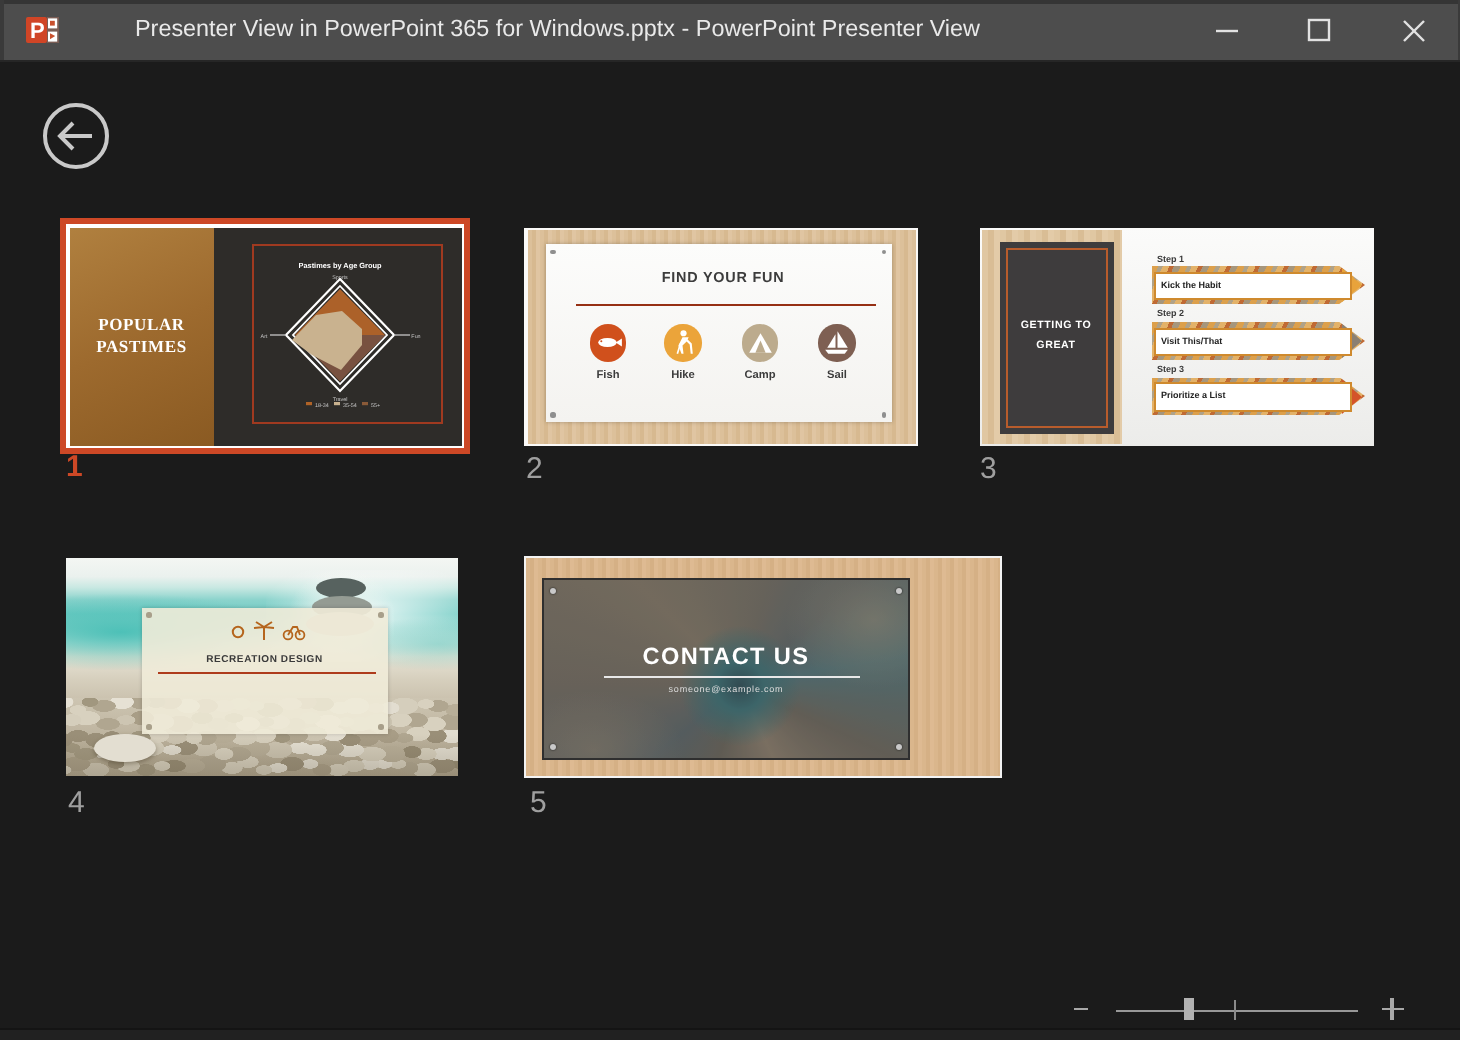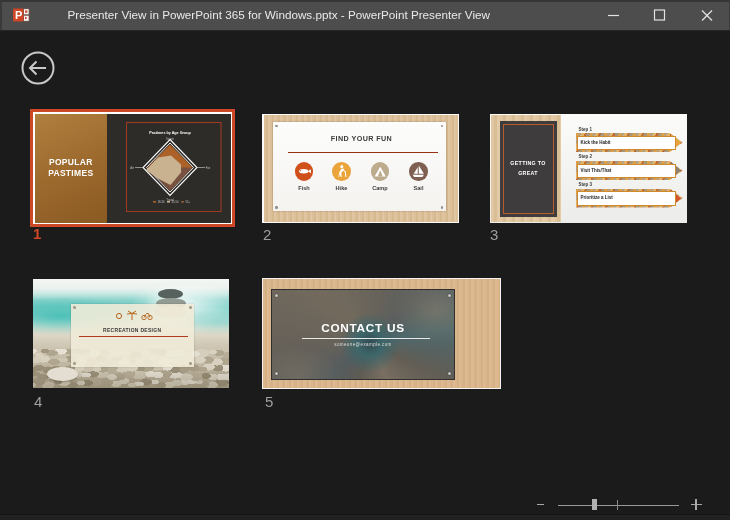--- a/index.html
+++ b/index.html
@@ -14,21 +14,21 @@
   #back{left:21px;top:51px;width:34px;height:34px;}
   
   .slide{position:absolute;overflow:hidden;background:#fff;}
   .num{position:absolute;color:#9f9f9f;font-size:15px;line-height:15px;}
   
   #s1o{left:30px;top:109px;width:205px;height:118px;box-sizing:border-box;border:3px solid #cd4826;background:#fff;padding:1.5px;}
   #s1i{width:196px;height:109px;position:relative;background:#2e2c29;overflow:hidden;}
   #s1brown{position:absolute;left:0;top:0;width:72.5px;height:109px;
      background:linear-gradient(155deg,#b0803f 0%,#9d6a2e 50%,#8a5a22 100%);}
   #s1txt{position:absolute;left:0;top:43.5px;width:72.5px;text-align:center;color:#fff;
-     font-weight:bold;font-size:8.5px;line-height:11px;letter-spacing:.3px;}
+     font-weight:bold;font-size:8.5px;line-height:11px;letter-spacing:.3px;font-family:Liberation Serif, serif;}
   
   #s2{left:262px;top:113.5px;width:197px;height:109.5px;background:#fbfaf8;}
   .tanframe{position:absolute;background:
      repeating-linear-gradient(90deg,#dcc09a 0 2px,#d7b990 2px 4px,#e0c5a2 4px 6px);}
   #s2frame{left:1.5px;top:1.5px;right:1.5px;bottom:1.5px;}
   #s2panel{position:absolute;left:10.5px;top:8.5px;width:173px;height:89px;
      background:linear-gradient(180deg,#fcfcfb,#f4f3f0);box-shadow:0 0 2px rgba(0,0,0,.25);}
   .pin{position:absolute;width:2.5px;height:2.5px;border-radius:50%;background:#8f8f8f;}
   #s2title{position:absolute;left:2.5px;top:12px;width:173px;text-align:center;color:#3c3c3c;
      font-weight:bold;font-size:7.2px;letter-spacing:.4px;}

